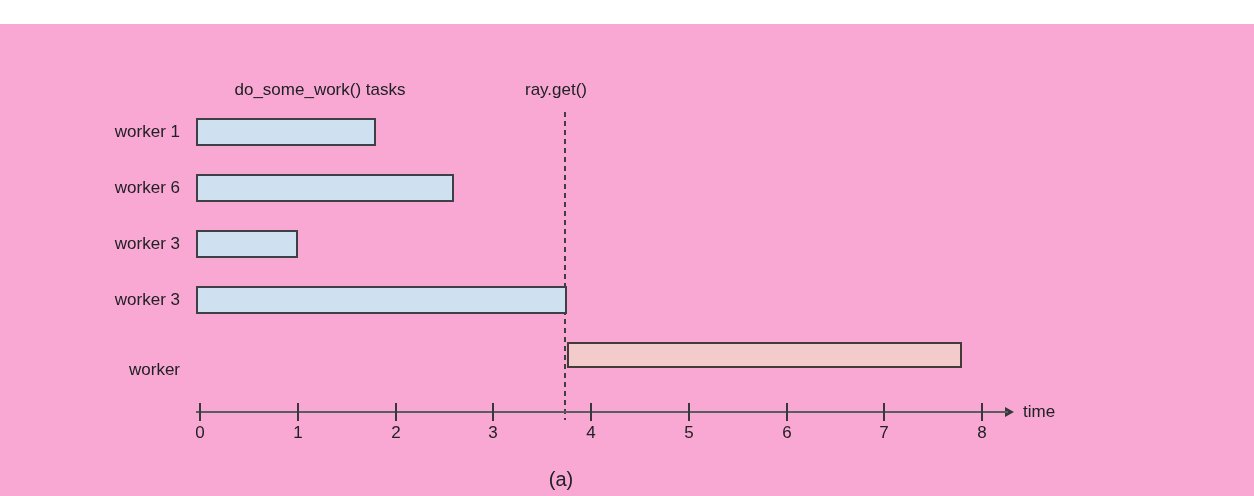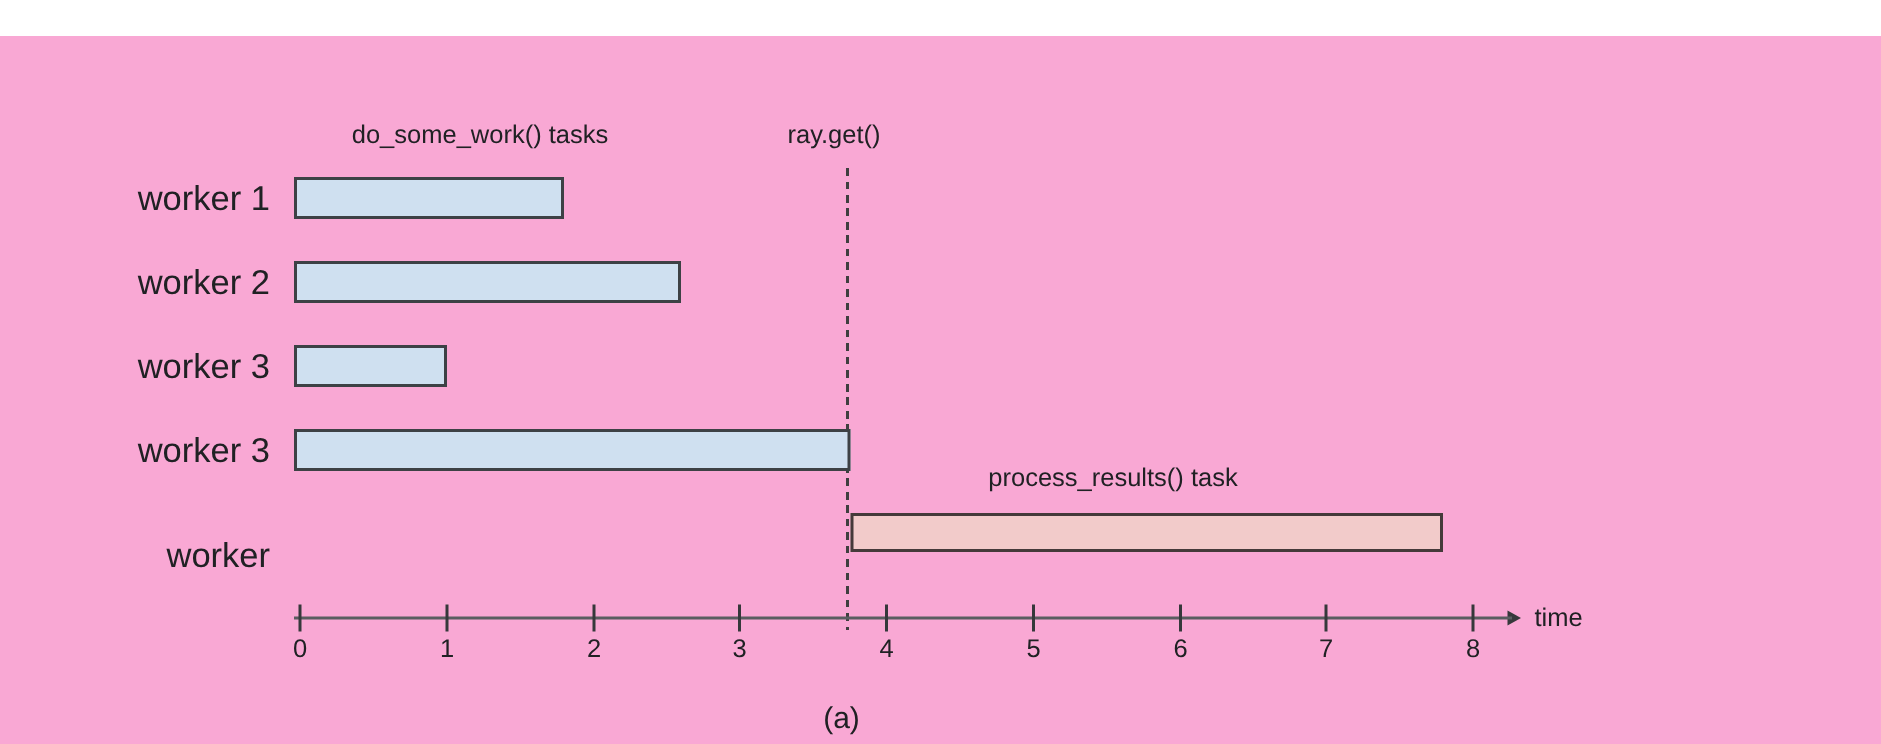--- a/index.html
+++ b/index.html
@@ -12,21 +12,21 @@
     font-family: "Liberation Sans", sans-serif;
     color: var(--text, #202124);
     margin-top: 24px;
   }
   .abs { position: absolute; }
   .lbl { font-size: 17px; line-height: 22px; white-space: nowrap; }
   .centered { transform: translateX(-50%); }
   .row-label {
     position: absolute;
     text-align: right;
-    font-size: 23px;
+    font-size: 17px;
     line-height: 20px;
     white-space: nowrap;
   }
   .task-bar {
     position: absolute;
     box-sizing: border-box;
     border: 2px solid #3d4145;
     z-index: 2;
   }
   .dash {
@@ -51,31 +51,30 @@
 <body>
 
 <div class="stage">
   <div class="abs lbl centered" style="left:320px; top:55px">do_some_work() tasks</div>
   <div class="abs lbl centered" style="left:556px; top:55px">ray.get()</div>
   <div class="dash" style="left:564px; top:88px; height:308px"></div>
 
   <div id="rows">
       <div class="row-label" style="left: 50px; width: 130px; top: 98px;">worker 1</div>
       <div class="task-bar" style="left: 196px; width: 180px; top: 94px; height: 28px; background: rgb(207, 224, 240); border-color: rgb(61, 65, 69);"></div>
-      <div class="row-label" style="left: 50px; width: 130px; top: 154px;">worker 2</div>
+      <div class="row-label" style="left: 50px; width: 130px; top: 154px;">worker 6</div>
       <div class="task-bar" style="left: 196px; width: 258px; top: 150px; height: 28px; background: rgb(207, 224, 240); border-color: rgb(61, 65, 69);"></div>
       <div class="row-label" style="left: 50px; width: 130px; top: 210px;">worker 3</div>
       <div class="task-bar" style="left: 196px; width: 102px; top: 206px; height: 28px; background: rgb(207, 224, 240); border-color: rgb(61, 65, 69);"></div>
       <div class="row-label" style="left: 50px; width: 130px; top: 266px;">worker 3</div>
       <div class="task-bar" style="left: 196px; width: 371px; top: 262px; height: 28px; background: rgb(207, 224, 240); border-color: rgb(61, 65, 69);"></div>
       <div class="row-label" style="left: 50px; width: 130px; top: 336px;">worker</div>
       <div class="task-bar" style="left: 567px; width: 395px; top: 318px; height: 26px; background: rgb(242, 203, 202); border-color: rgb(69, 58, 58);"></div>
     </div>
 
-  <div class="abs lbl centered" style="left:742px; top:284px">process_results() task</div>
 
   <div class="axis-line" style="left:196px; top:387px; width:812px"></div>
   <div id="ticks">
       <div class="tick" style="left: 199px; top: 379px; height: 18px;"></div>
       <div class="tick-label" style="left: 180px; top: 398px;">0</div>
       <div class="tick" style="left: 297px; top: 379px; height: 18px;"></div>
       <div class="tick-label" style="left: 278px; top: 398px;">1</div>
       <div class="tick" style="left: 395px; top: 379px; height: 18px;"></div>
       <div class="tick-label" style="left: 376px; top: 398px;">2</div>
       <div class="tick" style="left: 492px; top: 379px; height: 18px;"></div>

